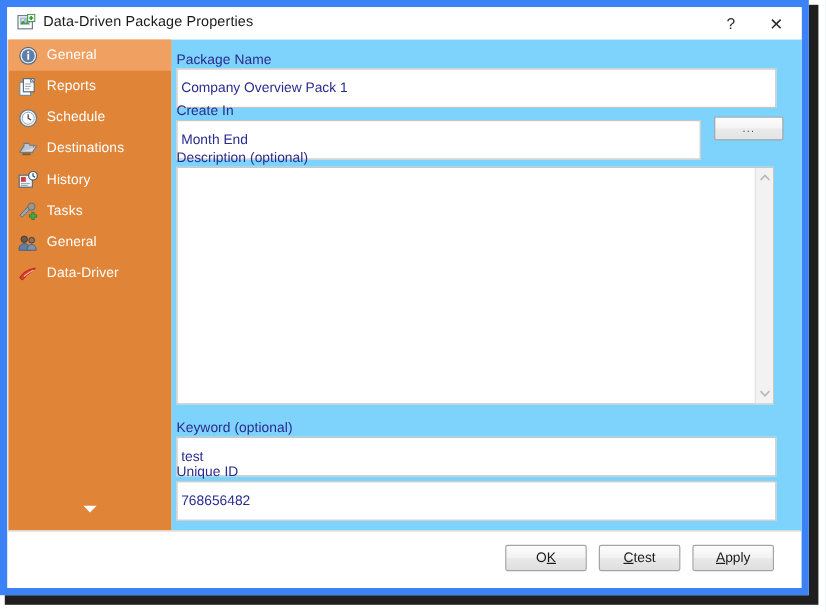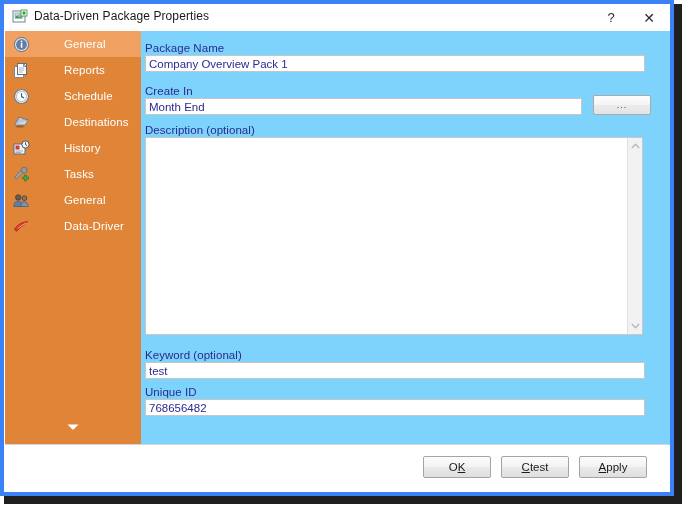--- a/index.html
+++ b/index.html
@@ -16,21 +16,21 @@
   }
 
   
   #window {
     position: absolute;
     left: 0;
     top: 0;
     width: 674px;
     height: 496px;
     background: #ffffff;
-    border: 4px solid #3b82f6;
+    border: 6px solid #3b82f6;
     box-sizing: border-box;
     box-shadow: 6px 6px 0 2px rgba(0,0,0,0.88);
   }
 
   
   #titlebar {
     position: absolute;
     left: 0; top: 0;
     width: 100%;
     height: 27px;
@@ -77,21 +77,20 @@
   }
   .nav-item {
     position: relative;
     height: 26px;
     display: flex;
     align-items: center;
     padding-left: 8px;
     box-sizing: border-box;
     cursor: default;
     user-select: none;
-    gap: 27px;
   }
   .nav-item.selected {
     background: #f0a060;
   }
   .nav-icon {
     width: 17px;
     height: 17px;
     margin-right: 7px;
     flex: 0 0 17px;
     position: relative;
@@ -135,21 +134,21 @@
   .text-input {
     position: absolute;
     box-sizing: border-box;
     border: 1px solid #c6c6c6;
     background: #ffffff;
     font-family: "Liberation Sans", sans-serif;
     font-size: 11.5px;
     color: #2b2b8f;
     padding: 0 3px;
     outline: none;
-    height: 17px;
+    height: 33px;
     line-height: 15px;
   }
 
   
   #browse-btn {
     position: absolute;
     left: 452px;
     top: 89px;
     width: 58px;
     height: 20px;

